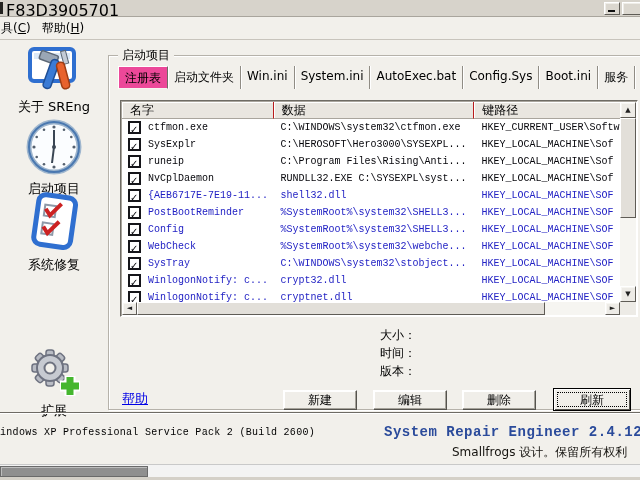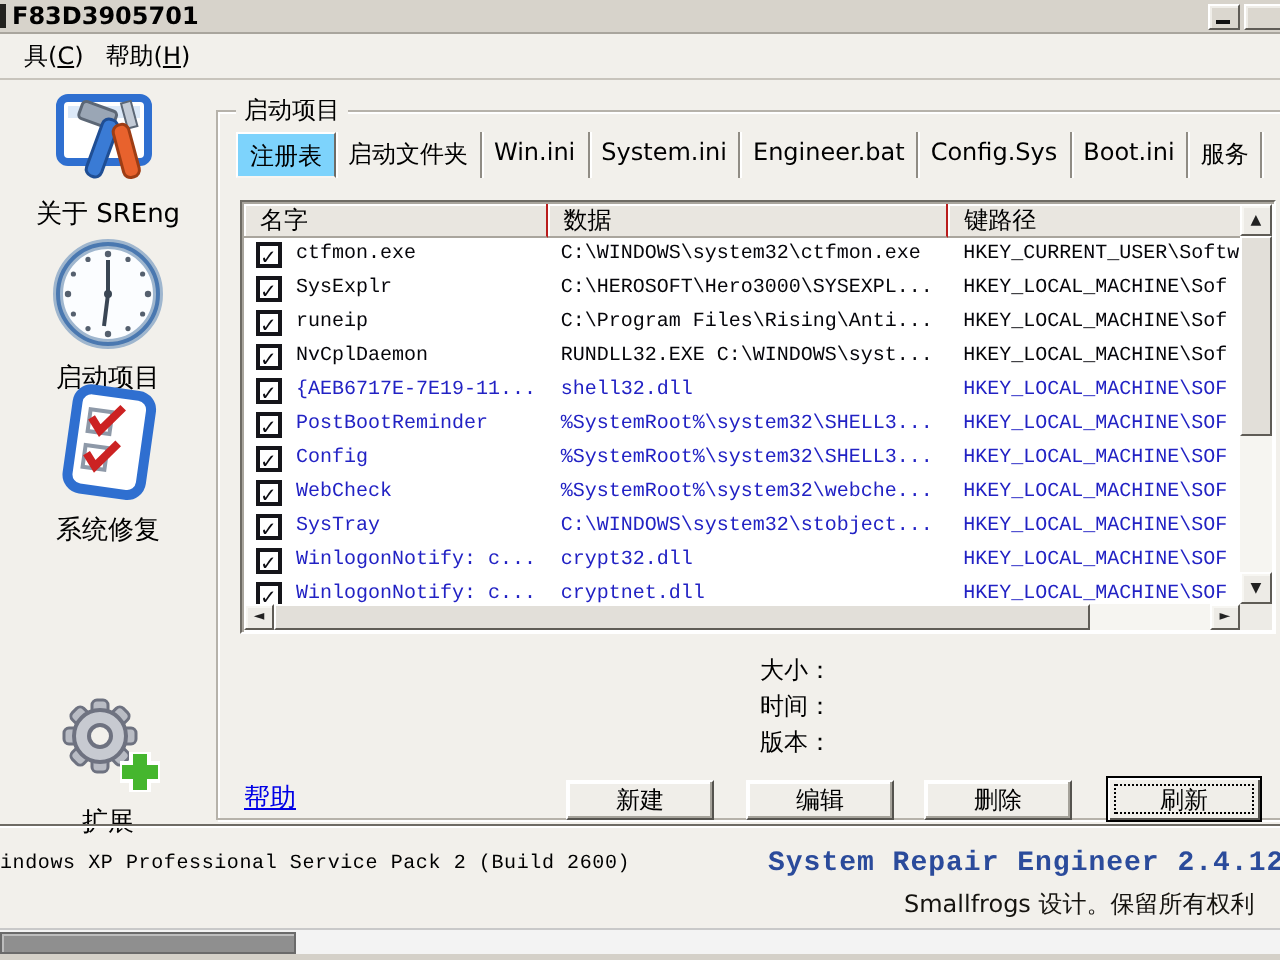--- a/index.html
+++ b/index.html
@@ -3,47 +3,47 @@
 <meta charset="utf-8">
 <style>
   *{margin:0;padding:0;box-sizing:border-box}
   html,body{width:640px;height:480px;overflow:hidden}
   .screen{position:relative;width:640px;height:480px;background:#F2F0EB;overflow:hidden;
     font-family:"DejaVu Sans",sans-serif;font-size:12px;color:#000}
 
   
   .titlebar{position:absolute;left:0;top:0;width:640px;height:17px;background:#D7D3CB;border-bottom:1px solid #A9A59D}
   .win-icon-partial{position:absolute;left:0;top:2px;width:3px;height:12px;background:#23221f}
-  .title-text{position:absolute;left:6px;top:1px;font-weight:bold;font-size:12px;white-space:nowrap}
+  .title-text{position:absolute;left:6px;top:1px;font-weight:normal;font-size:16px;white-space:nowrap}
   .win-btn{position:absolute;top:2px;height:13px;background:#DBD7CF;border:1px solid;border-color:#FFFFFF #5F5C56 #5F5C56 #FFFFFF;box-shadow:inset 1px 1px 0 #EFEDE8}
   .win-btn.min{left:604px;width:16px}
   .win-btn.maxp{left:622px;width:19px}
   .min-glyph{position:absolute;left:3px;bottom:2px;width:7px;height:2px;background:#111}
 
   
   .menubar{position:absolute;left:0;top:18px;width:640px;height:22px;background:#F2F0EB;border-bottom:1px solid #C8C4BC;display:flex;align-items:center}
   .menu-item{padding:2px 9px 3px 2px;white-space:nowrap;cursor:default}
-  .menu-item:first-child{padding-left:12px}
+  .menu-item:first-child{padding-left:1px}
   .u{text-decoration:underline}
 
   
   .sidebar{position:absolute;left:0;top:42px;width:108px;height:370px}
   .side-item{position:absolute;left:0;width:108px;text-align:center;cursor:default}
   .side-icon{display:flex;justify-content:center;align-items:flex-end}
   .side-label{margin-top:4px;font-size:13px;white-space:nowrap}
   .side-about{top:4px}.side-startup{top:76px}.side-repair{top:150px}.side-scan{top:228px}.side-extensions{top:300px}
 
   
   .groupbox{position:absolute;left:108px;top:55px;width:560px;height:355px;border:1px solid #B6B2AA;box-shadow:inset 1px 1px 0 #FFFFFF,1px 1px 0 #FFFFFF}
   .gb-title{position:absolute;left:118px;top:47px;background:#F2F0EB;padding:0 4px;font-size:12px}
 
   
   .tabstrip{position:absolute;left:118px;top:66px;height:23px;display:flex;align-items:stretch}
   .tab{padding:3px 6px 0 6px;font-size:12px;white-space:nowrap;border-right:1px solid #908C84;box-shadow:1px 0 0 #FFFFFF;cursor:default}
-  .tab.active{background:#7dd3fc;border:1px solid;border-color:#FFFFFF #6F6C66 #F7F5F1 #FFFFFF;box-shadow:1px 0 0 #FFFFFF}
+  .tab.active{background:#ec4899;border:1px solid;border-color:#FFFFFF #6F6C66 #F7F5F1 #FFFFFF;box-shadow:1px 0 0 #FFFFFF}
   .tab-endsep{width:10px;border-right:1px solid #908C84;box-shadow:1px 0 0 #FFFFFF;margin-left:2px}
 
   
   .lv{position:absolute;left:120px;top:100px;width:518px;height:217px;background:#FFFFFF;
       border:1px solid;border-color:#6E6B64 #FFFFFF #FFFFFF #6E6B64;box-shadow:inset 1px 1px 0 #A9A59D}
   .lv-header{position:absolute;left:1px;top:1px;right:17px;height:17px;display:flex;background:#E9E6E0}
   .hcell{height:17px;border-right:1px solid #b91c1c;border-bottom:1px solid #A9A59D;box-shadow:inset 1px 1px 0 #FFFFFF;
          padding-left:8px;font-size:12px;line-height:16px;white-space:nowrap;overflow:hidden;cursor:default}
   .hc-name{width:153px}.hc-data{width:202px}.hc-key{width:147px;border-right:none}
   .lv-body{position:absolute;left:1px;top:18px;right:17px;bottom:14px;overflow:hidden}
@@ -201,21 +201,21 @@
     </div>
 
   <div class="groupbox"></div>
   <span class="gb-title">启动项目</span>
 
   <div class="tabstrip">
       <div class="tab active">注册表</div>
       <div class="tab">启动文件夹</div>
       <div class="tab">Win.ini</div>
       <div class="tab">System.ini</div>
-      <div class="tab">Engineer.bat</div>
+      <div class="tab">AutoExec.bat</div>
       <div class="tab">Config.Sys</div>
       <div class="tab">Boot.ini</div>
       <div class="tab">服务</div>
       <div class="tab-endsep"></div>
     </div>
 
   <div class="lv">
     <div class="lv-header">
         <div class="hcell hc-name">名字</div>
         <div class="hcell hc-data">数据</div>
@@ -252,21 +252,21 @@
           <div class="cell c-data">C:\Program Files\Rising\Anti...</div>
           <div class="cell c-key">HKEY_LOCAL_MACHINE\Sof</div>
         </div>
         <div class="lv-row">
           <div class="cell c-name">
             <span class="cb">
               <span class="ck">✓</span>
             </span>
             <span class="txt">NvCplDaemon</span>
           </div>
-          <div class="cell c-data">RUNDLL32.EXE C:\WINDOWS\syst...</div>
+          <div class="cell c-data">RUNDLL32.EXE C:\SYSEXPL\syst...</div>
           <div class="cell c-key">HKEY_LOCAL_MACHINE\Sof</div>
         </div>
         <div class="lv-row hl">
           <div class="cell c-name">
             <span class="cb">
               <span class="ck">✓</span>
             </span>
             <span class="txt">{AEB6717E-7E19-11...</span>
           </div>
           <div class="cell c-data">shell32.dll</div>

